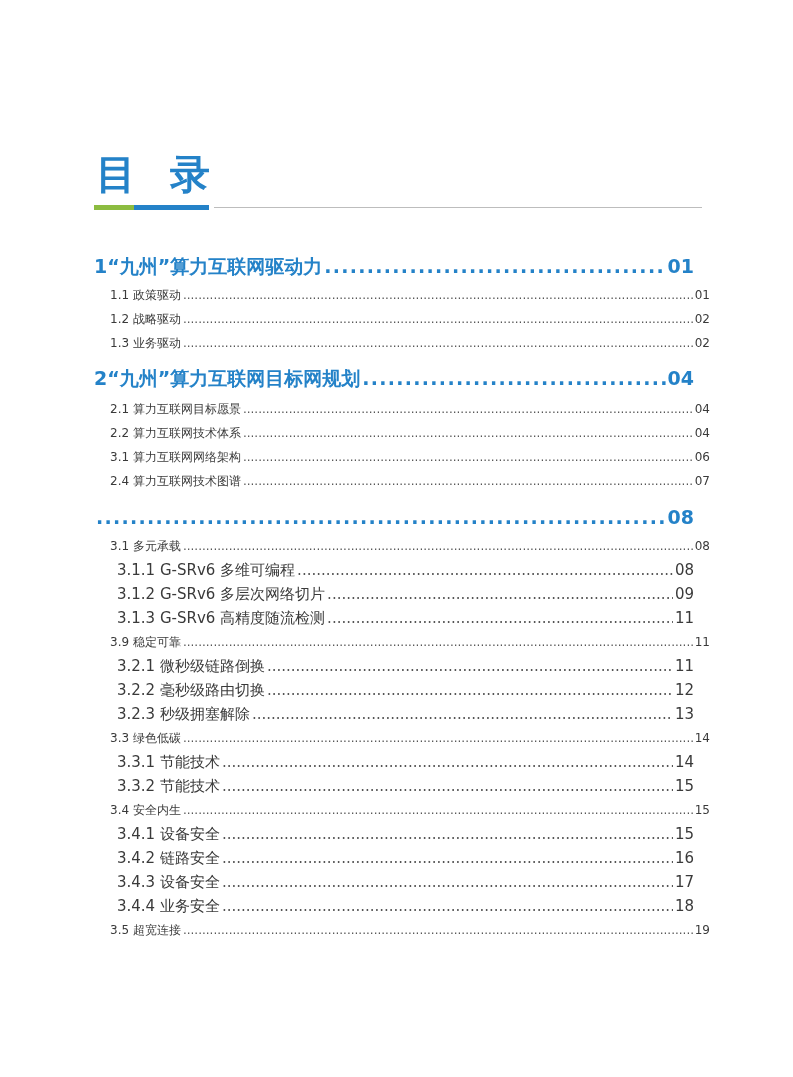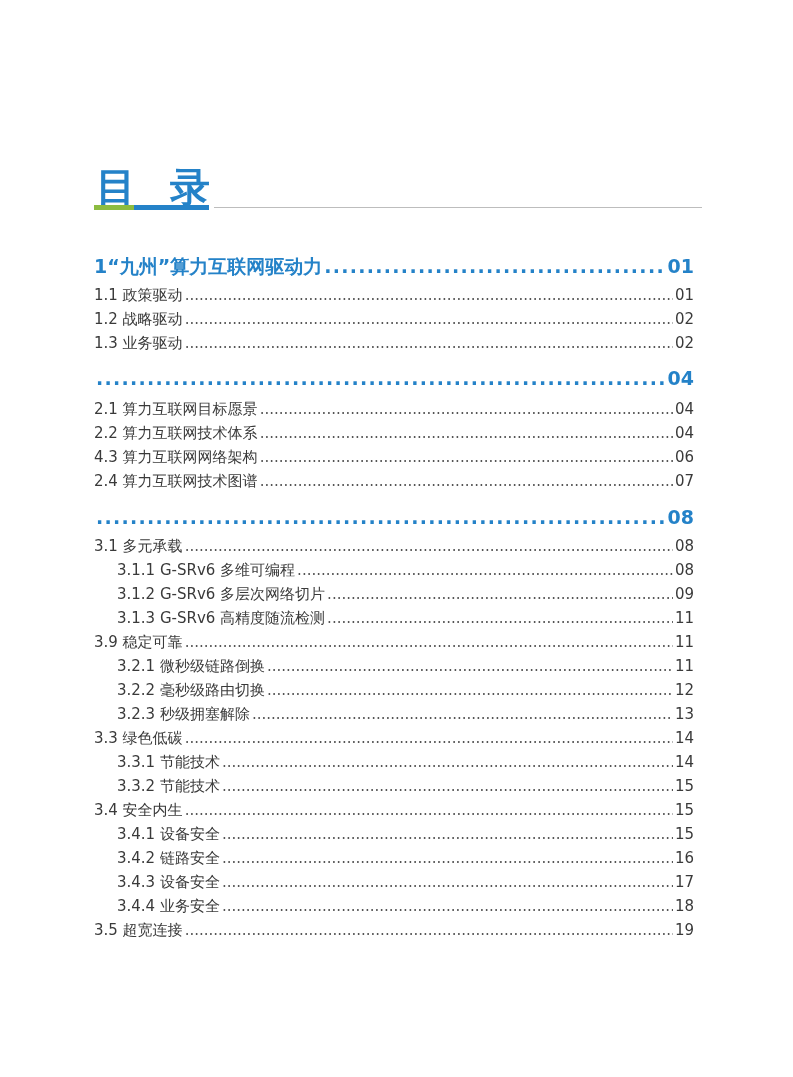--- a/index.html
+++ b/index.html
@@ -1,31 +1,31 @@
 <!DOCTYPE html>
 <html><head>
 <meta charset="utf-8">
 <style>
   html, body { margin: 0; padding: 0; background: #ffffff; }
   body { width: 793px; height: 1077px; position: relative; overflow: hidden;
          font-family: "DejaVu Sans", "Liberation Sans", sans-serif; color: #333333; }
   .title { position: absolute; left: 96px; top: 150px; font-size: 40px; font-weight: bold;
-           color: #2482c8; letter-spacing: 34px; line-height: 48px; margin-top: 13px; }
+           color: #2482c8; letter-spacing: 34px; line-height: 48px; }
   .rule-green { position: absolute; left: 94px; top: 205px; width: 40px; height: 5px; background: #8cbc40; }
   .rule-blue { position: absolute; left: 134px; top: 205px; width: 75px; height: 5px; background: #2482c8; }
   .rule-gray { position: absolute; left: 214px; top: 207px; width: 488px; height: 1px; background: #bdbdbd; }
   .toc { position: absolute; left: 94px; top: 0; width: 600px; }
   .row { position: absolute; left: 0; width: 600px; display: flex; align-items: baseline; white-space: nowrap; }
   .row .label { flex: 0 0 auto; }
   .row .dots { flex: 1 1 auto; overflow: hidden; margin: 0 2px; }
   .row .dots::before { content: "....................................................................................................................................................................................................................................................................................................................................."; }
   .row .page { flex: 0 0 auto; }
   .h1 { font-size: 19px; font-weight: bold; color: #2482c8; height: 26px; line-height: 26px; justify-content: flex-end; }
   .h1 .dots { letter-spacing: 1.3px; font-weight: bold; }
-  .h2 { font-size: 15px; color: #3a3a3a; height: 16px; line-height: 16px; }
+  .h2 { font-size: 12px; color: #3a3a3a; height: 16px; line-height: 16px; margin-left: 16px; }
   .h2 .dots { letter-spacing: 0px; color: #555; }
   .h3 { font-size: 15px; color: #3a3a3a; height: 16px; line-height: 16px; align-items: flex-end; }
   .h3 .label { padding-left: 23px; }
   .h3 .dots { color: #555; }
 </style>
 </head>
 <body>
 
 <div class="title">
   <span>目</span><span>录</span>
@@ -51,35 +51,36 @@
     <span class="dots"></span>
     <span class="page">02</span>
   </div>
   <div class="row h2" style="top:335px">
     <span class="label">1.3 业务驱动</span>
     <span class="dots"></span>
     <span class="page">02</span>
   </div>
 
   <div class="row h1" style="top:365px">
+    <span class="label">2“九州”算力互联网目标网规划</span>
     <span class="dots"></span>
     <span class="page">04</span>
   </div>
   <div class="row h2" style="top:401px">
     <span class="label">2.1 算力互联网目标愿景</span>
     <span class="dots"></span>
     <span class="page">04</span>
   </div>
   <div class="row h2" style="top:425px">
     <span class="label">2.2 算力互联网技术体系</span>
     <span class="dots"></span>
     <span class="page">04</span>
   </div>
   <div class="row h2" style="top:449px">
-    <span class="label">4.3 算力互联网网络架构</span>
+    <span class="label">3.1 算力互联网网络架构</span>
     <span class="dots"></span>
     <span class="page">06</span>
   </div>
   <div class="row h2" style="top:473px">
     <span class="label">2.4 算力互联网技术图谱</span>
     <span class="dots"></span>
     <span class="page">07</span>
   </div>
 
   <div class="row h1" style="top:504px">

